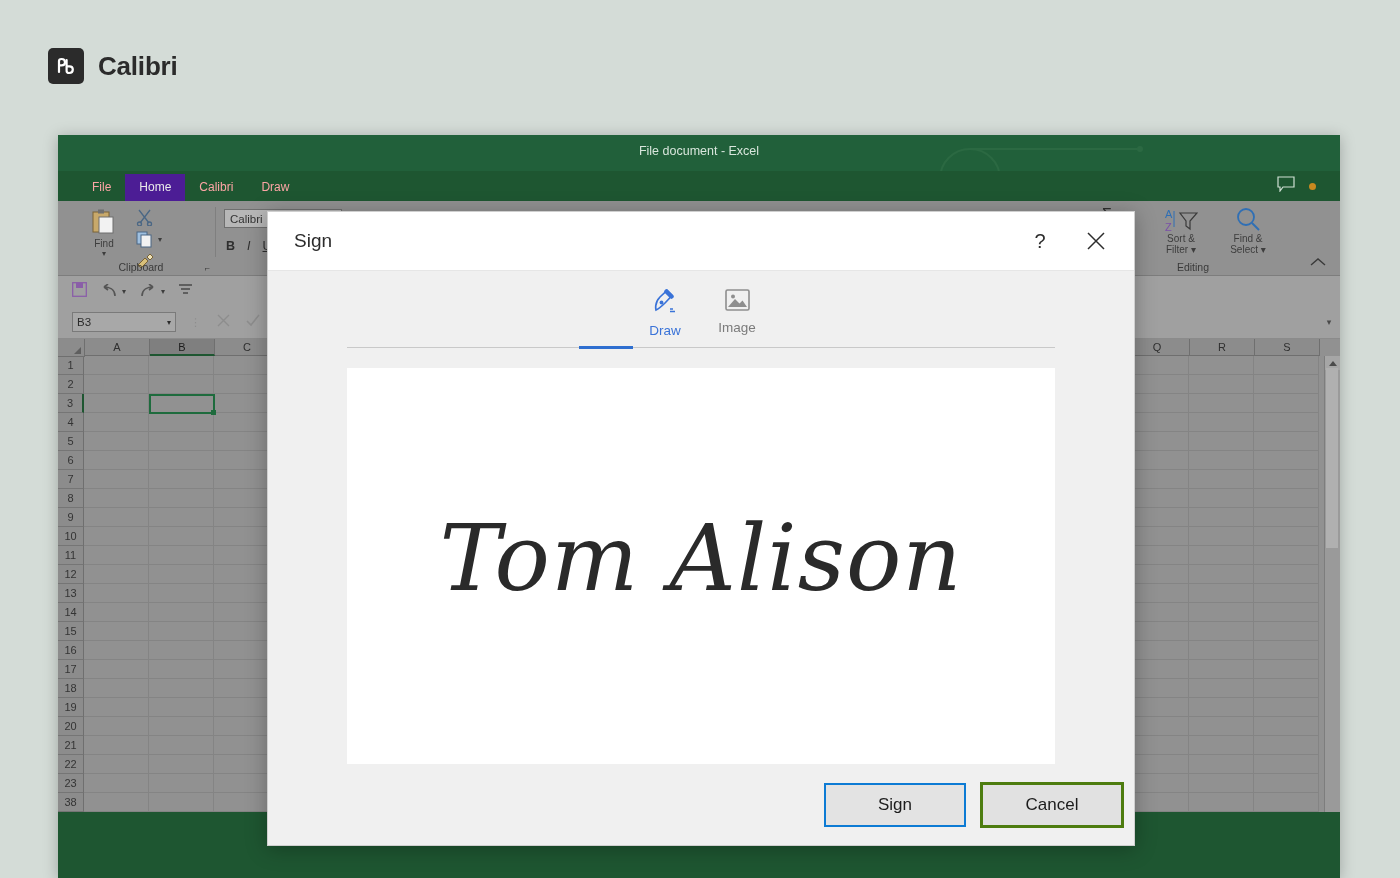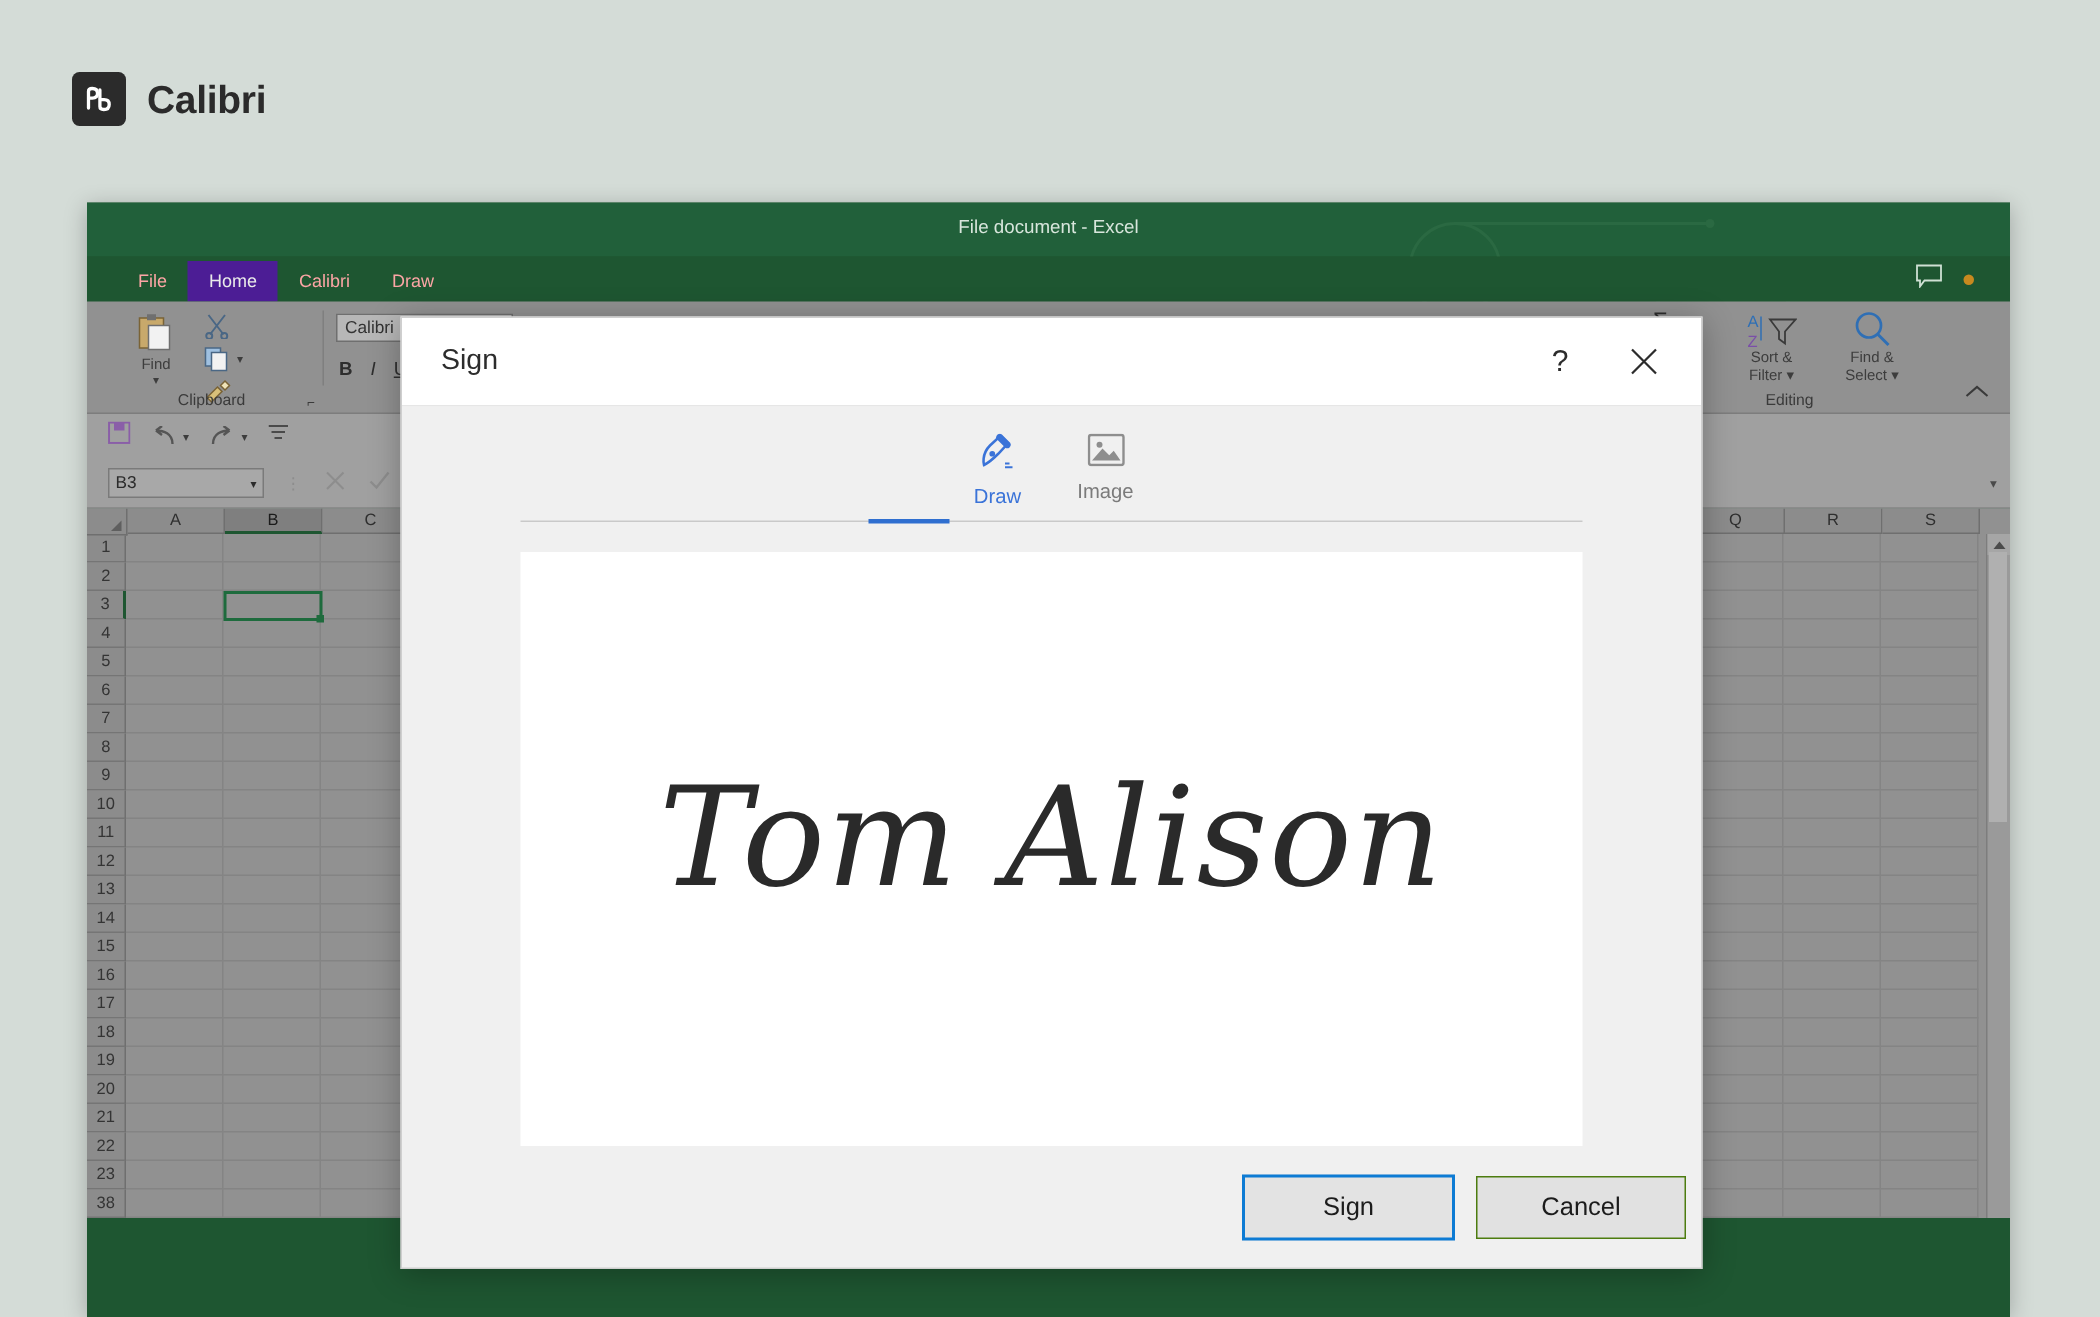--- a/index.html
+++ b/index.html
@@ -213,21 +213,21 @@
     transform: translateY(-8px);
     white-space: nowrap;
   }
 
   .dlg-foot {
     flex: 1; display: flex; align-items: center; justify-content: flex-end;
     padding-right: 10px; gap: 14px;
   }
   .btn {
     width: 138px; height: 40px; font-size: 17px; color: #1c1c1c;
-    background: #e1e1e1; border: 1px solid #4d7c0f;
+    background: #e1e1e1; border: 3px solid #4d7c0f;
     display: flex; align-items: center; justify-content: center;
   }
   .btn.primary { border: 2px solid #0d7bd4; background: #e3e3e3; }
 </style>
 </head>
 <body>
 
 <div id="brand">
   <div class="logo-box">
     <svg width="22" height="22" viewBox="0 0 22 22" aria-hidden="true">

